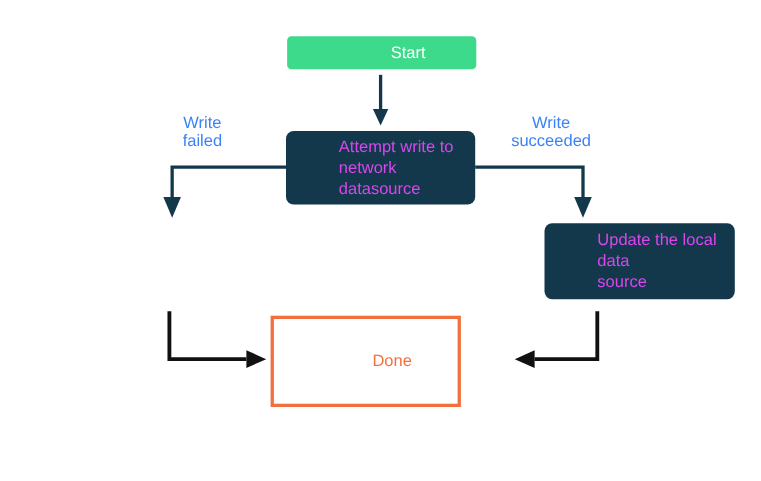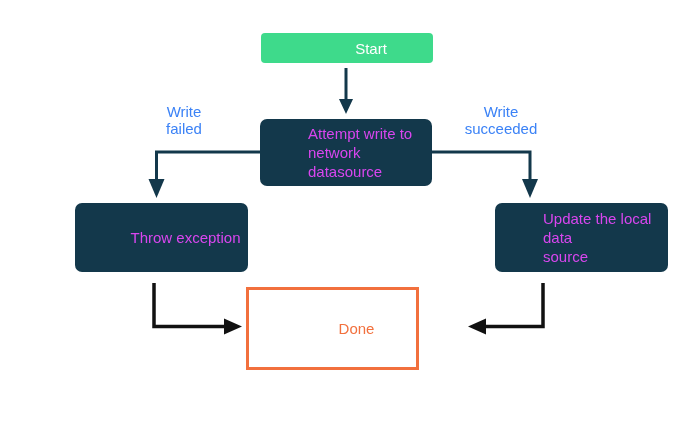--- a/index.html
+++ b/index.html
@@ -102,20 +102,19 @@
 
   <div class="node node-dark node-attempt">Attempt write to
 network datasource</div>
 
   <div class="edge-label edge-label-left">Write
 failed</div>
 
   <div class="edge-label edge-label-right">Write
 succeeded</div>
 
-  <div class="node node-dark node-throw">Throw exception</div>
 
   <div class="node node-dark node-update">Update the local data
 source</div>
 
   <div class="node node-done">Done</div>
 
 </div>
 
 </body></html>

